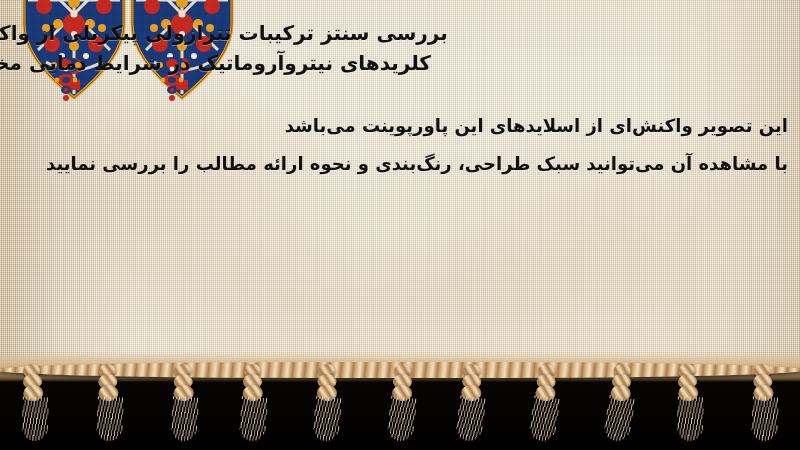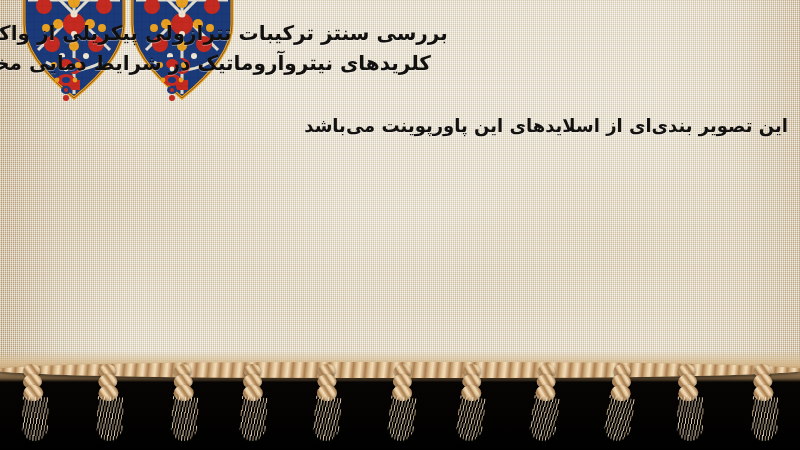--- a/index.html
+++ b/index.html
@@ -301,21 +301,22 @@
         <ellipse cx="20" cy="34" rx="2" ry="2" fill="#c42a20"></ellipse>
         <circle cx="20" cy="42" r="3" fill="#c42a20"></circle>
       </g>
     </svg>
   </div>
 
   <div class="txt-layer">
     <div class="title title-l1">بررسی سنتز ترکیبات تترازولی پیکریلی از واکنش‌های آمینی با</div>
     <div class="title title-l2">کلریدهای نیتروآروماتیک در شرایط دمایی مختلف</div>
 
-    <div class="body-line bl1">این تصویر بندی‌ای از اسلایدهای این پاورپوینت می‌باشد</div>
+    <div class="body-line bl1">این تصویر واکنش‌ای از اسلایدهای این پاورپوینت می‌باشد</div>
+    <div class="body-line bl2">با مشاهده آن می‌توانید سبک طراحی، رنگ‌بندی و نحوه ارائه مطالب را بررسی نمایید</div>
   </div>
 
   <div class="black-panel"></div>
   <div class="fringe-band"></div>
   <div class="fringe-rope"></div>
   <div class="knots" id="knots">
       <div class="knot" style="left: 17.3636px; transform: rotate(-4deg);">
         <span class="k1"></span>
         <span class="k2"></span>
         <span class="k3"></span>

